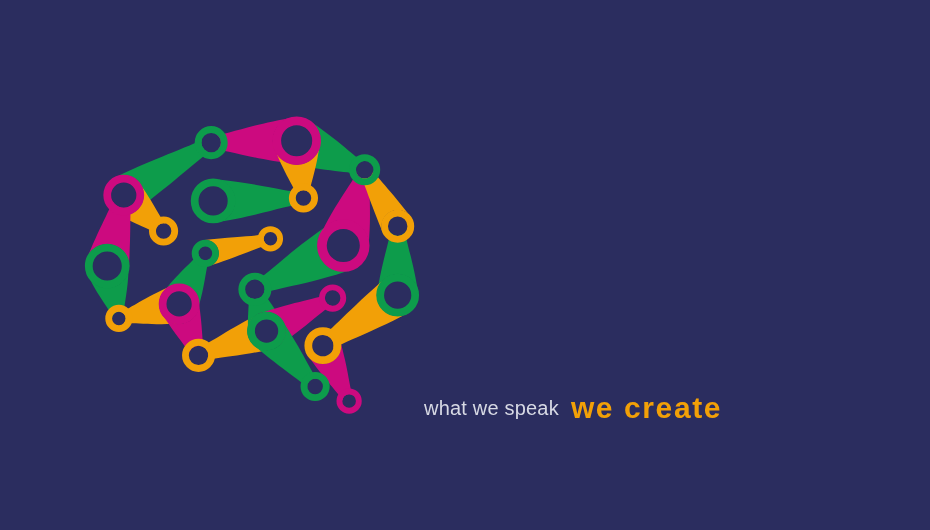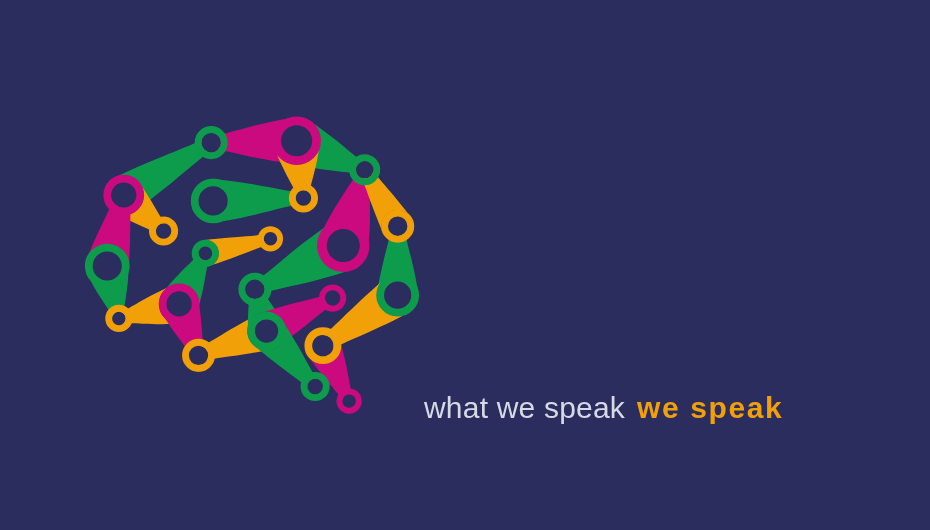--- a/index.html
+++ b/index.html
@@ -20,21 +20,21 @@
     width:390px;height:340px;
   }
   #tagline{
     position:absolute;
     left:424px;top:390px;
     height:36px;
     display:flex;align-items:center;
     white-space:nowrap;
   }
   .tag-light{
-    font-size:30px;
+    font-size:20px;
     font-weight:400;
     letter-spacing:0.2px;
     color:#d7d9e4;
   }
   .tag-accent{
     font-size:30px;
     font-weight:700;
     letter-spacing:1.6px;
     color:#f2a007;
     margin-left:12px;
@@ -115,16 +115,16 @@
           <circle cx="312" cy="385" r="8" fill="#2b2d5f"></circle>
           <circle cx="312" cy="385" r="11.5" fill="none" stroke="#0d9c4b" stroke-width="7"></circle>
           <circle cx="347" cy="400" r="7" fill="#2b2d5f"></circle>
           <circle cx="347" cy="400" r="10" fill="none" stroke="#cc0a7f" stroke-width="6"></circle>
         </g>
     </svg>
   </div>
 
   <div id="tagline">
     <span class="tag-light">what we speak</span>
-    <span class="tag-accent">we speak</span>
+    <span class="tag-accent">we create</span>
   </div>
 
 </div>
 
 </body></html>

